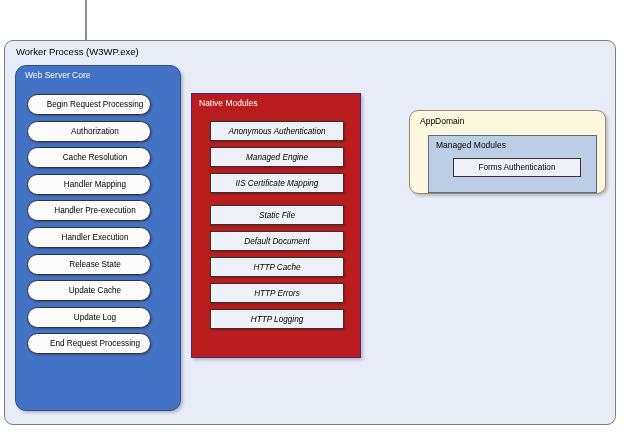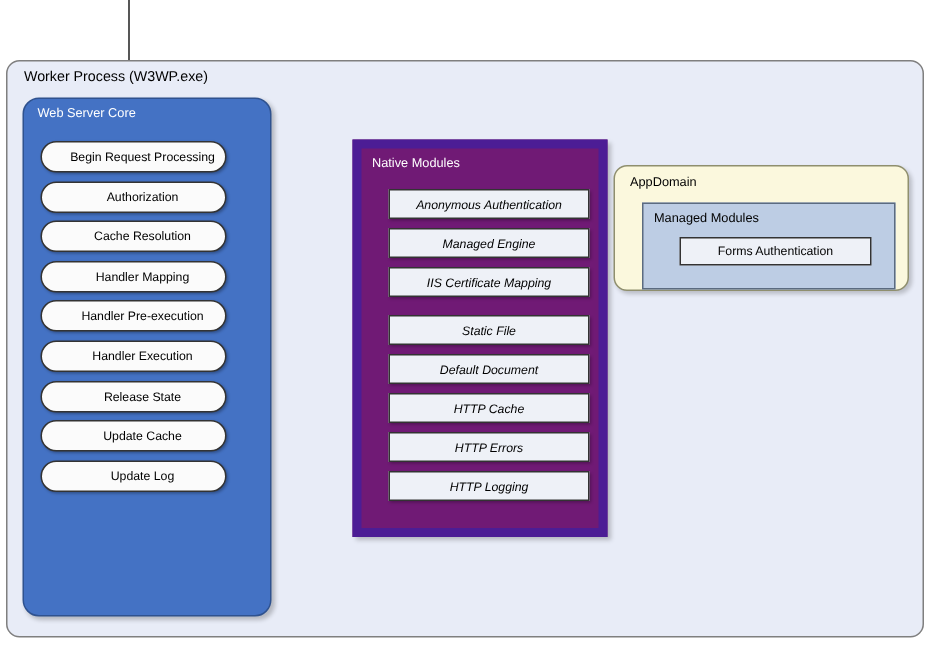--- a/index.html
+++ b/index.html
@@ -83,25 +83,24 @@
     padding-left: 12px;
   }
 
   
   .native-modules {
     position: absolute;
     left: 191px;
     top: 93px;
     width: 170px;
     height: 265px;
-    background: #701a75;
-    border: 6px solid #4c1d95;
+    background: #b91c1c;
+    border: 1px solid #4c1d95;
     box-sizing: border-box;
     box-shadow: 2px 2px 3px rgba(0,0,0,0.22);
-    margin-left: 44px;
   }
   .native-modules-label {
     position: absolute;
     left: 7px;
     top: 4px;
     font-size: 8.5px;
     color: #ffffff;
     white-space: nowrap;
   }
   .native-stack {
@@ -228,20 +227,21 @@
     <div class="core-stack">
       <div class="pill">Begin Request Processing</div>
       <div class="pill">Authorization</div>
       <div class="pill">Cache Resolution</div>
       <div class="pill">Handler Mapping</div>
       <div class="pill">Handler Pre-execution</div>
       <div class="pill">Handler Execution</div>
       <div class="pill">Release State</div>
       <div class="pill">Update Cache</div>
       <div class="pill">Update Log</div>
+      <div class="pill">End Request Processing</div>
     </div>
   </div>
 
   <div class="native-modules">
     <div class="native-modules-label">Native Modules</div>
     <div class="native-stack">
       <div class="rect-box">Anonymous Authentication</div>
       <div class="rect-box">Managed Engine</div>
       <div class="rect-box gap-after">IIS Certificate Mapping</div>
       <div class="rect-box">Static File</div>

